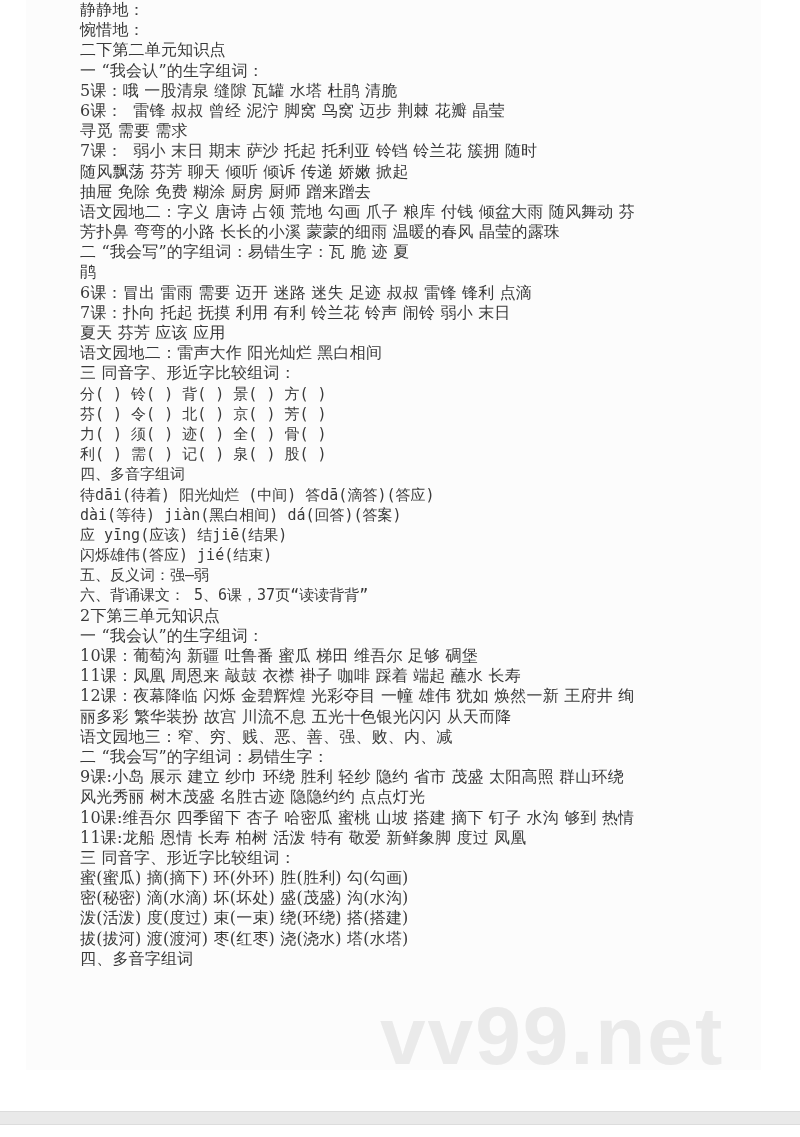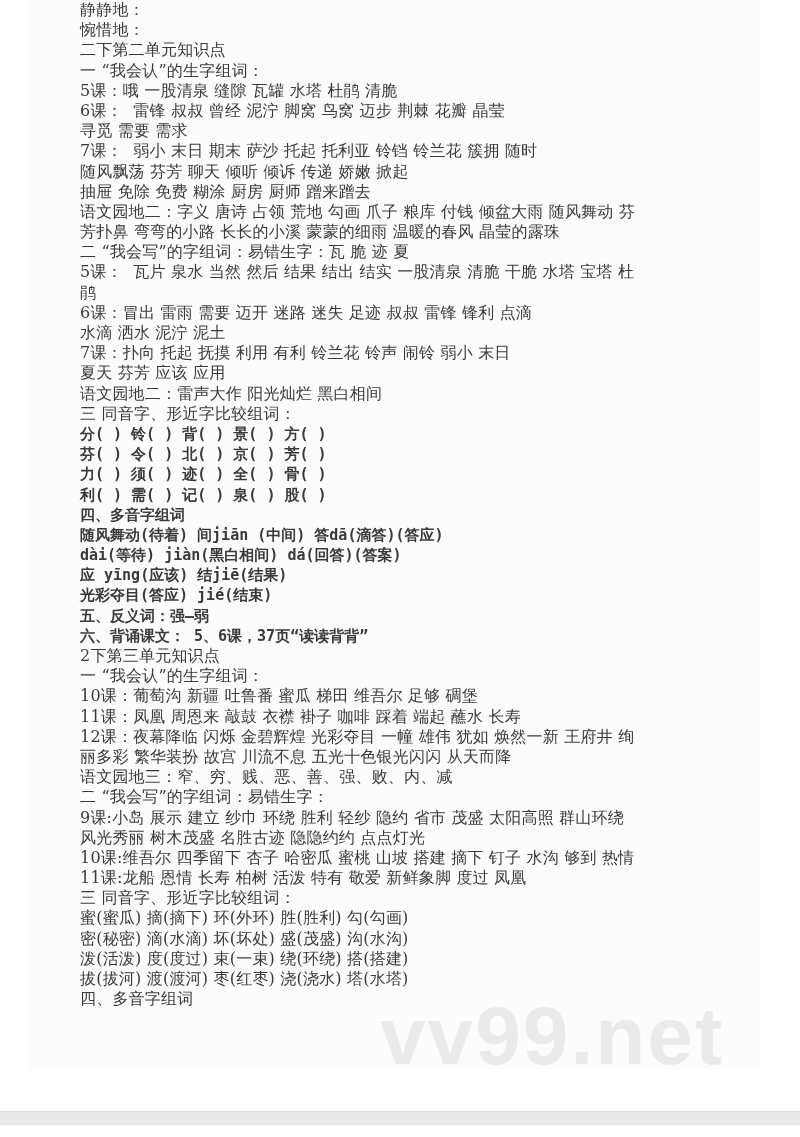--- a/index.html
+++ b/index.html
@@ -46,21 +46,20 @@
       display: block;
       white-space: pre-wrap;
       word-break: break-all;
       height: 20.2px;
       overflow: visible;
     }
     .line.mono {
       font-family: "DejaVu Sans Mono", "Liberation Mono", monospace;
       font-size: 15px;
       letter-spacing: 0;
-      font-weight: bold;
     }
     .watermark {
       position: absolute;
       left: 380px;
       top: 995px;
       font-family: Liberation Sans, sans-serif;
       font-weight: bold;
       font-size: 82px;
       color: rgba(200, 200, 200, 0.35);
       letter-spacing: 2px;
@@ -99,37 +98,35 @@
     <span class="line">一 “我会认”的生字组词：</span>
     <span class="line">5课：哦 一股清泉 缝隙 瓦罐 水塔 杜鹃 清脆</span>
     <span class="line">6课：  雷锋 叔叔 曾经 泥泞 脚窝 鸟窝 迈步 荆棘 花瓣 晶莹</span>
     <span class="line">寻觅 需要 需求</span>
     <span class="line">7课：  弱小 末日 期末 萨沙 托起 托利亚 铃铛 铃兰花 簇拥 随时</span>
     <span class="line">随风飘荡 芬芳 聊天 倾听 倾诉 传递 娇嫩 掀起</span>
     <span class="line">抽屉 免除 免费 糊涂 厨房 厨师 蹭来蹭去</span>
     <span class="line">语文园地二：字义 唐诗 占领 荒地 勾画 爪子 粮库 付钱 倾盆大雨 随风舞动 芬</span>
     <span class="line">芳扑鼻 弯弯的小路 长长的小溪 蒙蒙的细雨 温暖的春风 晶莹的露珠</span>
     <span class="line">二 “我会写”的字组词：易错生字：瓦 脆 迹 夏</span>
-    <span class="line">5课：  瓦片 泉水 当然 然后 结果 结出 结实 一股清泉 清脆 干脆 水塔 宝塔 杜</span>
     <span class="line">鹃</span>
     <span class="line">6课：冒出 雷雨 需要 迈开 迷路 迷失 足迹 叔叔 雷锋 锋利 点滴</span>
-    <span class="line">水滴 洒水 泥泞 泥土</span>
     <span class="line">7课：扑向 托起 抚摸 利用 有利 铃兰花 铃声 闹铃 弱小 末日</span>
     <span class="line">夏天 芬芳 应该 应用</span>
     <span class="line">语文园地二：雷声大作 阳光灿烂 黑白相间</span>
     <span class="line">三 同音字、形近字比较组词：</span>
     <span class="line mono">分( ) 铃( ) 背( ) 景( ) 方( )</span>
     <span class="line mono">芬( ) 令( ) 北( ) 京( ) 芳( )</span>
     <span class="line mono">力( ) 须( ) 迹( ) 全( ) 骨( )</span>
     <span class="line mono">利( ) 需( ) 记( ) 泉( ) 股( )</span>
     <span class="line mono">四、多音字组词</span>
-    <span class="line mono">随风舞动(待着) 间jiān (中间) 答dā(滴答)(答应)</span>
+    <span class="line mono">待dāi(待着) 阳光灿烂 (中间) 答dā(滴答)(答应)</span>
     <span class="line mono">dài(等待) jiàn(黑白相间) dá(回答)(答案)</span>
     <span class="line mono">应 yīng(应该) 结jiē(结果)</span>
-    <span class="line mono">光彩夺目(答应) jié(结束)</span>
+    <span class="line mono">闪烁雄伟(答应) jié(结束)</span>
     <span class="line mono">五、反义词：强—弱</span>
     <span class="line mono">六、背诵课文： 5、6课，37页“读读背背”</span>
     <span class="line">2下第三单元知识点</span>
     <span class="line">一 “我会认”的生字组词：</span>
     <span class="line">10课：葡萄沟 新疆 吐鲁番 蜜瓜 梯田 维吾尔 足够 碉堡</span>
     <span class="line">11课：凤凰 周恩来 敲鼓 衣襟 褂子 咖啡 踩着 端起 蘸水 长寿</span>
     <span class="line">12课：夜幕降临 闪烁 金碧辉煌 光彩夺目 一幢 雄伟 犹如 焕然一新 王府井 绚</span>
     <span class="line">丽多彩 繁华装扮 故宫 川流不息 五光十色银光闪闪 从天而降</span>
     <span class="line">语文园地三：窄、穷、贱、恶、善、强、败、内、减</span>
     <span class="line">二 “我会写”的字组词：易错生字：</span>

